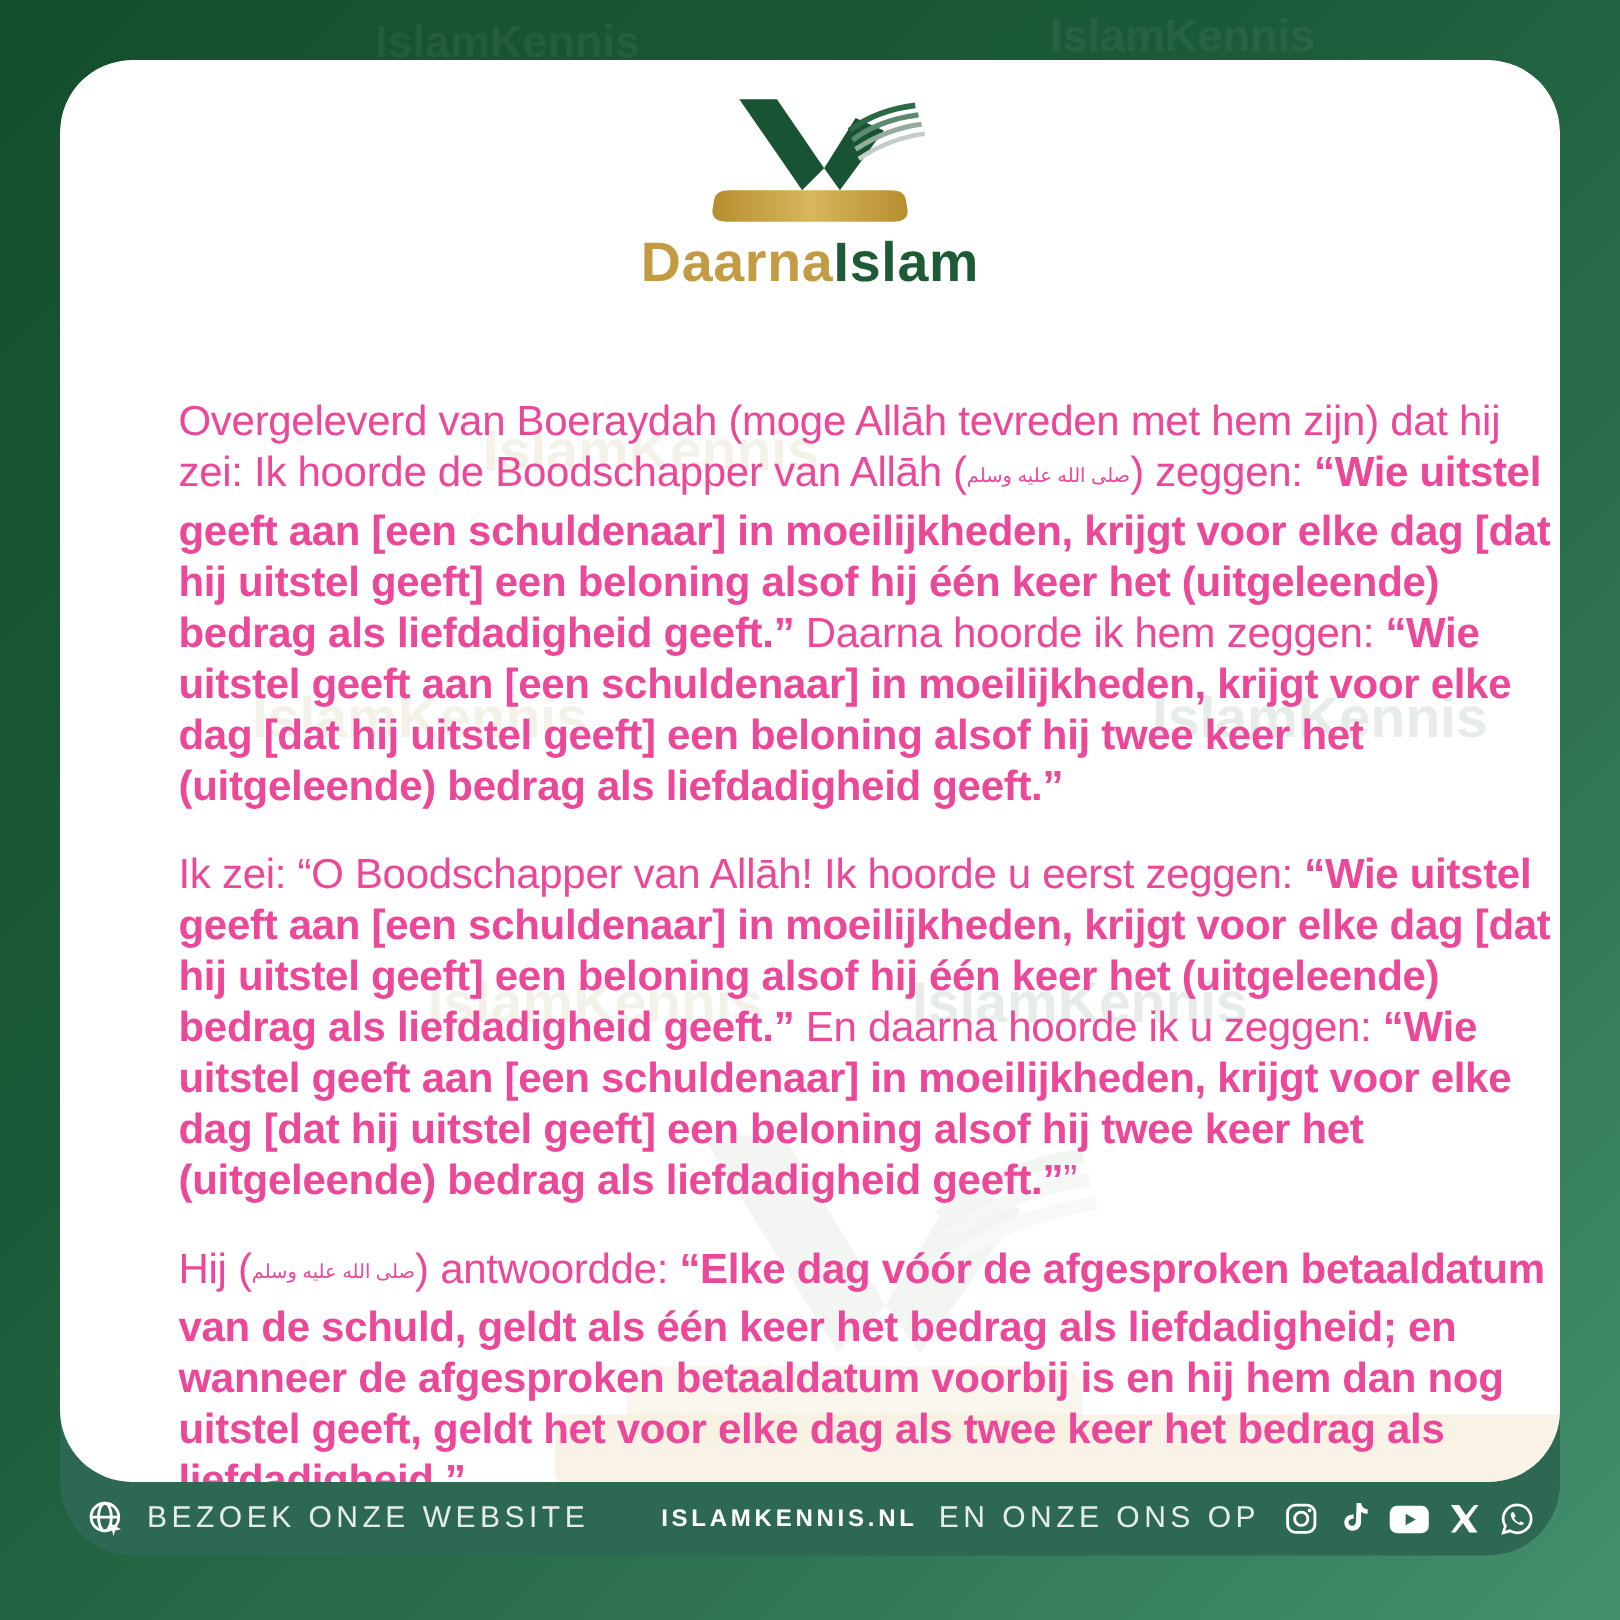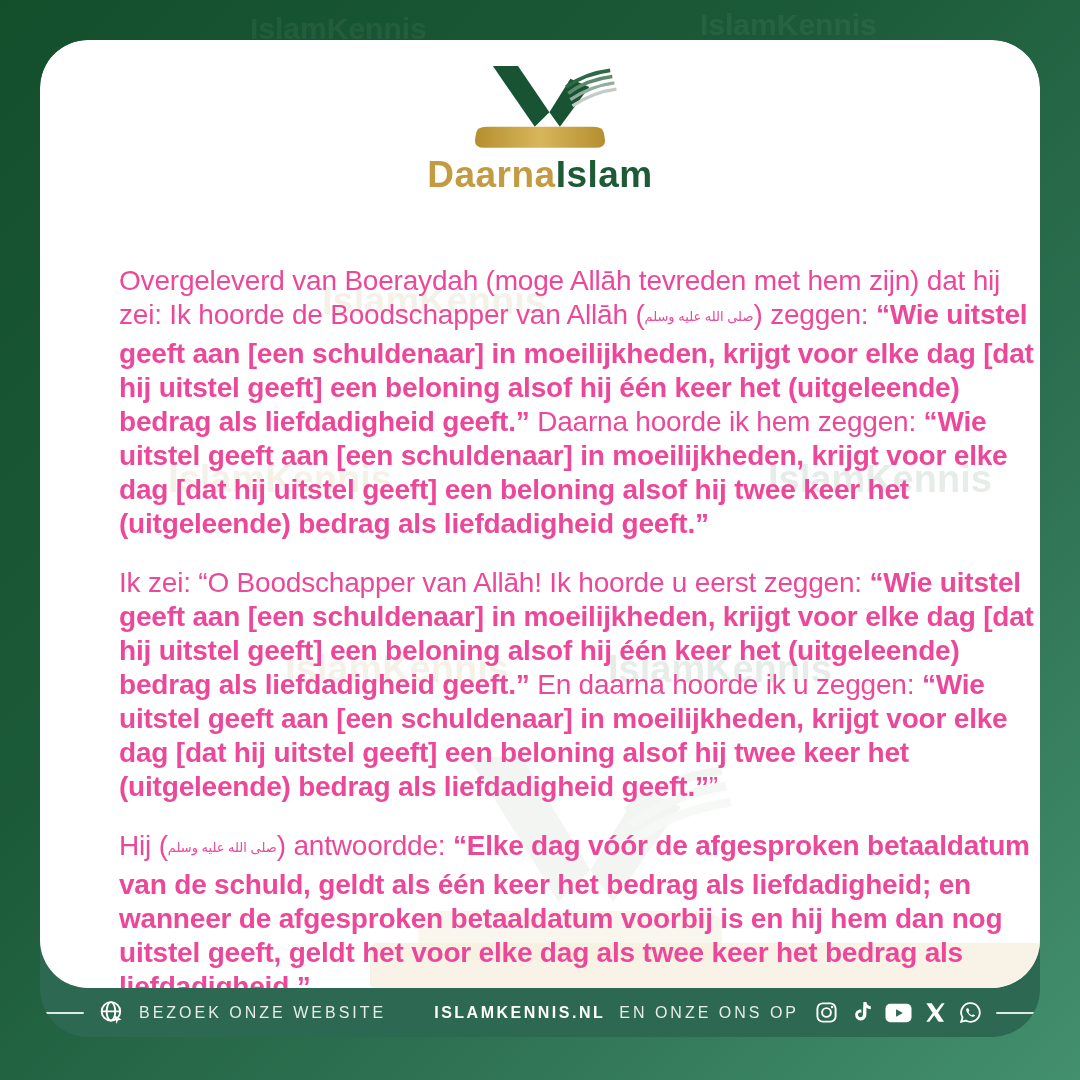--- a/index.html
+++ b/index.html
@@ -31,21 +31,21 @@
   .card-watermark{position:absolute;font-size:38px;font-weight:700;color:#cfc49a;opacity:.22;pointer-events:none;z-index:1;}
   .card-watermark.green{color:#c9d6cc;opacity:.45;}
   .big-logo-watermark{position:absolute;opacity:.5;pointer-events:none;z-index:0;}
   .citation-band{position:absolute;left:330px;top:903px;width:682px;height:46px;background:#f5efdd;opacity:.75;border-radius:6px;z-index:0;pointer-events:none;}
   
   .footer{
     position:absolute;left:0;bottom:0;width:1000px;height:49px;
     display:flex;align-items:center;justify-content:center;gap:14px;color:#ffffff;
   }
   .footer-dash{width:62px;height:2px;background:rgba(255,255,255,.85);border-radius:2px;}
-  .footer-text{font-size:16px;letter-spacing:3px;font-weight:300;color:rgba(255,255,255,.88);white-space:nowrap;}
+  .footer-text{font-size:20px;letter-spacing:3px;font-weight:300;color:rgba(255,255,255,.88);white-space:nowrap;}
   .footer-site{font-size:16px;letter-spacing:2.5px;font-weight:700;color:#ffffff;white-space:nowrap;margin-left:34px;}
   .social-row{display:flex;align-items:center;gap:13px;margin-left:2px;}
   .social-row span{display:inline-flex;align-items:center;justify-content:center;cursor:pointer;}
   svg{display:block;}
 </style>
 </head>
 <body>
 
 <div id="bg-watermarks">
     <div class="bg-watermark" style="left: 250px; top: 12px;">IslamKennis</div>

